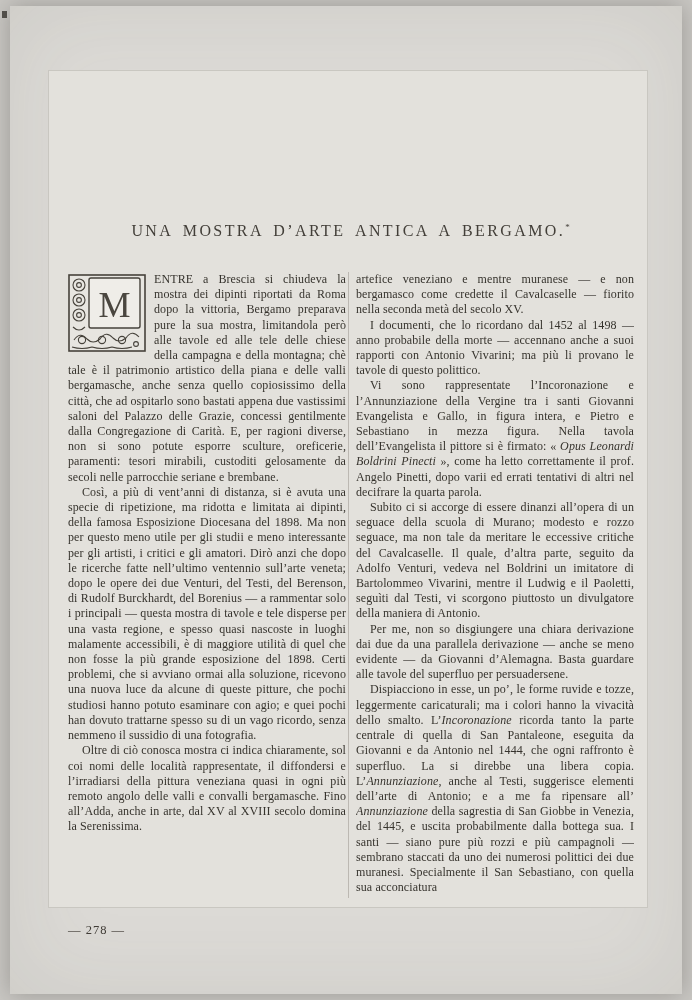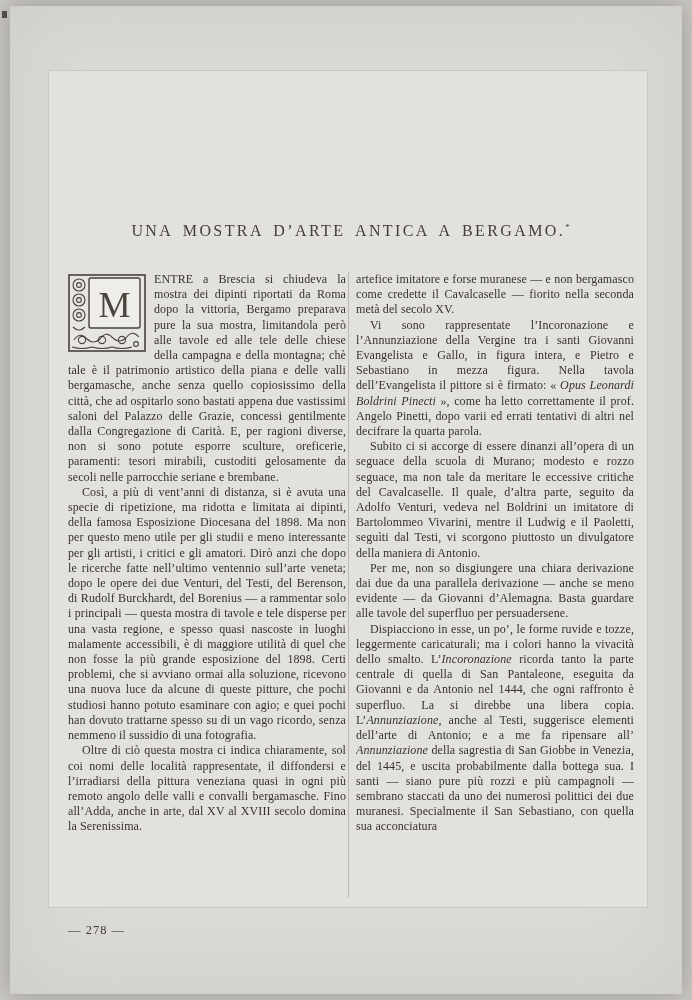--- a/index.html
+++ b/index.html
@@ -75,25 +75,26 @@
       <circle cx="14" cy="66" r="3.6"></circle>
       <circle cx="34" cy="66" r="3.6"></circle>
       <circle cx="54" cy="66" r="3.6"></circle>
       <circle cx="68" cy="70" r="2.4"></circle>
       <path d="M4 73 q10 3 20 0 q10 3 20 0 q10 3 20 0"></path>
     </g>
     <rect x="21" y="4" width="51" height="50" rx="2" fill="#efede8" stroke="#46423b" stroke-width="1.4"></rect>
     <text x="46.5" y="43" font-size="36" text-anchor="middle" fill="#4a463f" font-family="Liberation Serif, DejaVu Serif, serif">M</text>
   </svg><span class="">ENTRE a Brescia si chiudeva la mostra dei dipinti riportati da Roma dopo la vittoria, Bergamo preparava pure la sua mostra, limitandola però alle tavole ed alle tele delle chiese della campagna e della montagna; chè tale è il patrimonio artistico della piana e delle valli bergamasche, anche senza quello copiosissimo della città, che ad ospitarlo sono bastati appena due vastissimi saloni del Palazzo delle Grazie, concessi gentilmente dalla Congregazione di Carità. E, per ragioni diverse, non si sono potute esporre sculture, oreficerie, paramenti: tesori mirabili, custoditi gelosamente da secoli nelle parrocchie seriane e brembane.</span></p>
         <p class="para"><span class="">Così, a più di vent’anni di distanza, si è avuta una specie di ripetizione, ma ridotta e limitata ai dipinti, della famosa Esposizione Diocesana del 1898. Ma non per questo meno utile per gli studii e meno interessante per gli artisti, i critici e gli amatori. Dirò anzi che dopo le ricerche fatte nell’ultimo ventennio sull’arte veneta; dopo le opere dei due Venturi, del Testi, del Berenson, di Rudolf Burckhardt, del Borenius — a rammentar solo i principali — questa mostra di tavole e tele disperse per una vasta regione, e spesso quasi nascoste in luoghi malamente accessibili, è di maggiore utilità di quel che non fosse la più grande esposizione del 1898. Certi problemi, che si avviano ormai alla soluzione, ricevono una nuova luce da alcune di queste pitture, che pochi studiosi hanno potuto esaminare con agio; e quei pochi han dovuto trattarne spesso su di un vago ricordo, senza nemmeno il sussidio di una fotografia.</span></p>
-        <p class="para"><span class="">Oltre di ciò questa mostra ci indica chiaramente, sol coi nomi delle località rappresentate, il diffondersi e l’irradiarsi della pittura veneziana quasi in ogni più remoto angolo delle valli e convalli bergamasche. Fino all’Adda, anche in arte, dal XV al XVIII secolo domina la Serenissima.</span></p>
+        <p class="para"><span class="">Oltre di ciò conosca mostra ci indica chiaramente, sol coi nomi delle località rappresentate, il diffondersi e l’irradiarsi della pittura veneziana quasi in ogni più remoto angolo delle valli e convalli bergamasche. Fino all’Adda, anche in arte, dal XV al XVIII secolo domina la Serenissima.</span></p>
       </div>
 
     <div id="col-right" class="col right">
-      <p class="para no-indent"><span class="">artefice imitatore e forse muranese — e non bergamasco come credette il Cavalcaselle — fiorito nella seconda metà del secolo XV.</span></p>
+      <p class="para no-indent"><span class="">artefice veneziano e mentre muranese — e non bergamasco come credette il Cavalcaselle — fiorito nella seconda metà del secolo XV.</span></p>
+        <p class="para"><span class="">I documenti, che lo ricordano dal 1452 al 1498 — anno probabile della morte — accennano anche a suoi rapporti con Antonio Vivarini; ma più li provano le tavole di questo polittico.</span></p>
         <p class="para"><span class="">Vi sono rappresentate l’Incoronazione e l’Annunziazione della Vergine tra i santi Giovanni Evangelista e Gallo, in figura intera, e Pietro e Sebastiano in mezza figura. Nella tavola dell’Evangelista il pittore si è firmato: « </span><span class="it">Opus Leonardi Boldrini Pinecti</span><span class=""> », come ha letto correttamente il prof. Angelo Pinetti, dopo varii ed errati tentativi di altri nel decifrare la quarta parola.</span></p>
         <p class="para"><span class="">Subito ci si accorge di essere dinanzi all’opera di un seguace della scuola di Murano; modesto e rozzo seguace, ma non tale da meritare le eccessive critiche del Cavalcaselle. Il quale, d’altra parte, seguito da Adolfo Venturi, vedeva nel Boldrini un imitatore di Bartolommeo Vivarini, mentre il Ludwig e il Paoletti, seguìti dal Testi, vi scorgono piuttosto un divulgatore della maniera di Antonio.</span></p>
         <p class="para"><span class="">Per me, non so disgiungere una chiara derivazione dai due da una parallela derivazione — anche se meno evidente — da Giovanni d’Alemagna. Basta guardare alle tavole del superfluo per persuadersene.</span></p>
         <p class="para"><span class="">Dispiacciono in esse, un po’, le forme ruvide e tozze, leggermente caricaturali; ma i colori hanno la vivacità dello smalto. L’</span><span class="it">Incoronazione</span><span class=""> ricorda tanto la parte centrale di quella di San Pantaleone, eseguita da Giovanni e da Antonio nel 1444, che ogni raffronto è superfluo. La si direbbe una libera copia. L’</span><span class="it">Annunziazione</span><span class="">, anche al Testi, suggerisce elementi dell’arte di Antonio; e a me fa ripensare all’ </span><span class="it">Annunziazione</span><span class=""> della sagrestia di San Giobbe in Venezia, del 1445, e uscita probabilmente dalla bottega sua. I santi — siano pure più rozzi e più campagnoli — sembrano staccati da uno dei numerosi polittici dei due muranesi. Specialmente il San Sebastiano, con quella sua acconciatura</span></p>
     </div>
 
     <div class="pagenum">— 278 —</div>
   </div>
 </div>
 

